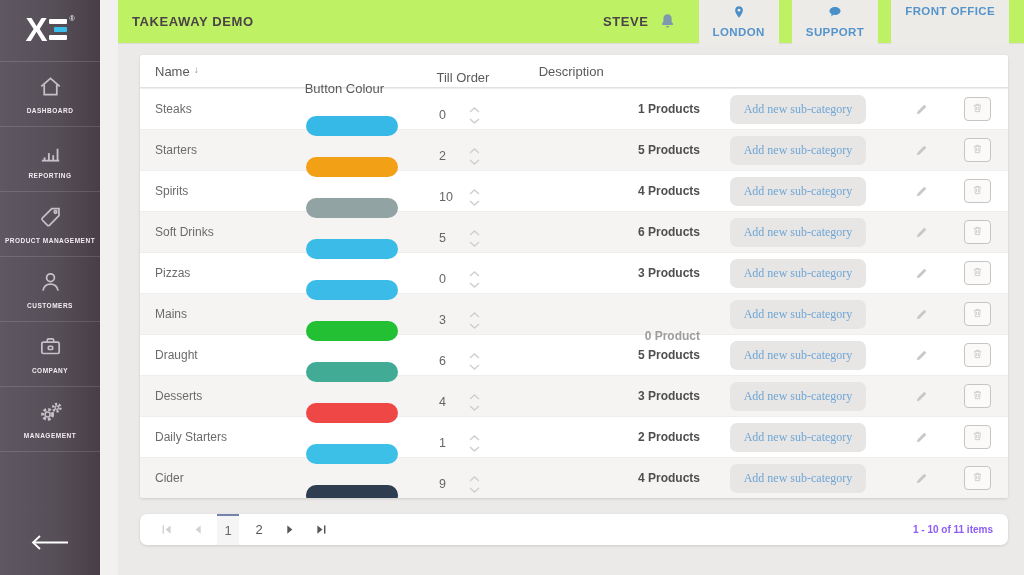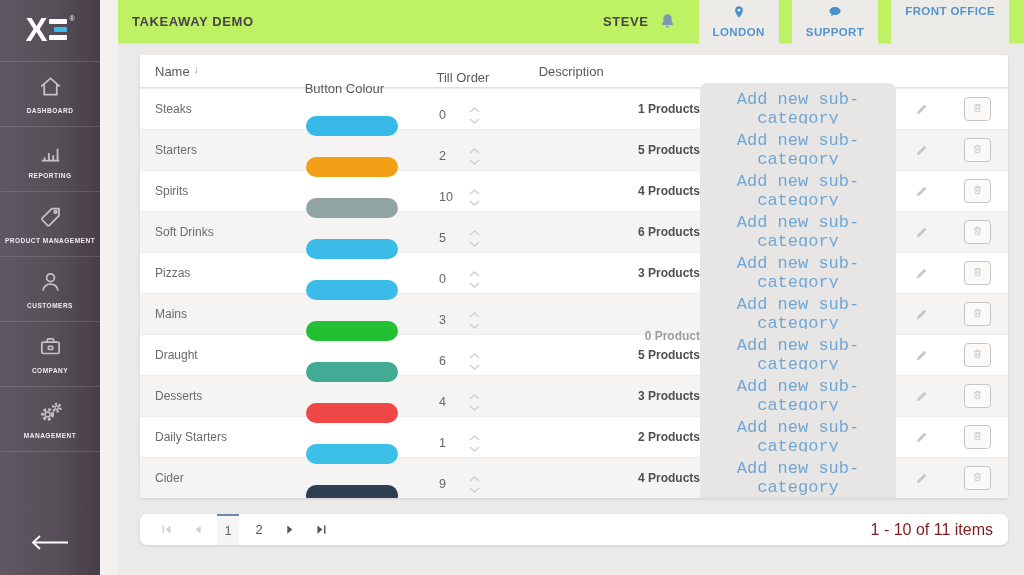--- a/index.html
+++ b/index.html
@@ -65,38 +65,38 @@
   .col-add { width:196px; display:flex; justify-content:center; }
   .col-pencil { width:50px; display:flex; justify-content:center; }
   .col-trash { width:62px; display:flex; justify-content:center; }
   .pill { display:block; width:92px; height:20px; border-radius:10px; cursor:pointer; }
   .till-num { width:24px; font-size:12.5px; color:#666; }
   .spinner { display:flex; flex-direction:column; gap:5px; margin-left:6px; }
   .spin-btn { border:none; background:transparent; padding:0; color:#cfcecd;
     cursor:pointer; line-height:0; }
   .spin-btn svg { width:11px; height:6px; }
   .sort-arrow { font-size:10px; color:#8a8a8a; position:relative; top:-3px; margin-left:4px; }
-  .add-btn { border:none; background:#e7e6e4; color:#6fa6d6; font-size:17px;
-    font-family:Liberation Mono, monospace; padding:7px 14px; border-radius:7px; cursor:pointer; }
+  .add-btn { border:none; background:#e7e6e4; color:#6fa6d6; font-size:12px;
+    font-family:Liberation Serif, serif; padding:7px 14px; border-radius:7px; cursor:pointer; }
   .pencil-btn { border:none; background:transparent; color:#c9c7c5; cursor:pointer; line-height:0; }
   .pencil-btn svg { width:15px; height:15px; }
   .trash-btn { width:27px; height:24px; border:1px solid #c6c5c3; border-radius:4px;
     background:#fbfaf9; color:#c9c7c5; display:flex; align-items:center;
     justify-content:center; cursor:pointer; }
   .trash-btn svg { width:13px; height:14px; }
 
   
   .pagerbar { margin-top:16px; height:31px; background:#fff; border-radius:7px;
     box-shadow:0 1px 3px rgba(0,0,0,.12); display:flex; align-items:center; padding:0 15px; }
   .pg { min-width:22px; height:31px; display:flex; align-items:center; justify-content:center;
     color:#555; font-size:13px; margin-right:9px; cursor:pointer; }
   .pg svg { width:11px; height:11px; }
   .pg.disabled { color:#d3d2d1; }
   .pg.page.current { background:#f6f5f5; border-top:2px solid #7284ae; color:#666; cursor:default; }
-  .pager-info { margin-left:auto; color:#7f1d1d; font-size:16px; }
+  .pager-info { margin-left:auto; color:#8b5cf6; font-size:10px;font-weight:bold; }
 </style>
 </head>
 <body>
 
 <div class="sidebar">
   <div class="sb-logo">
     <span class="logo-x">X</span>
     <span class="logo-e">
         <i></i>
         <i class="mid"></i>

